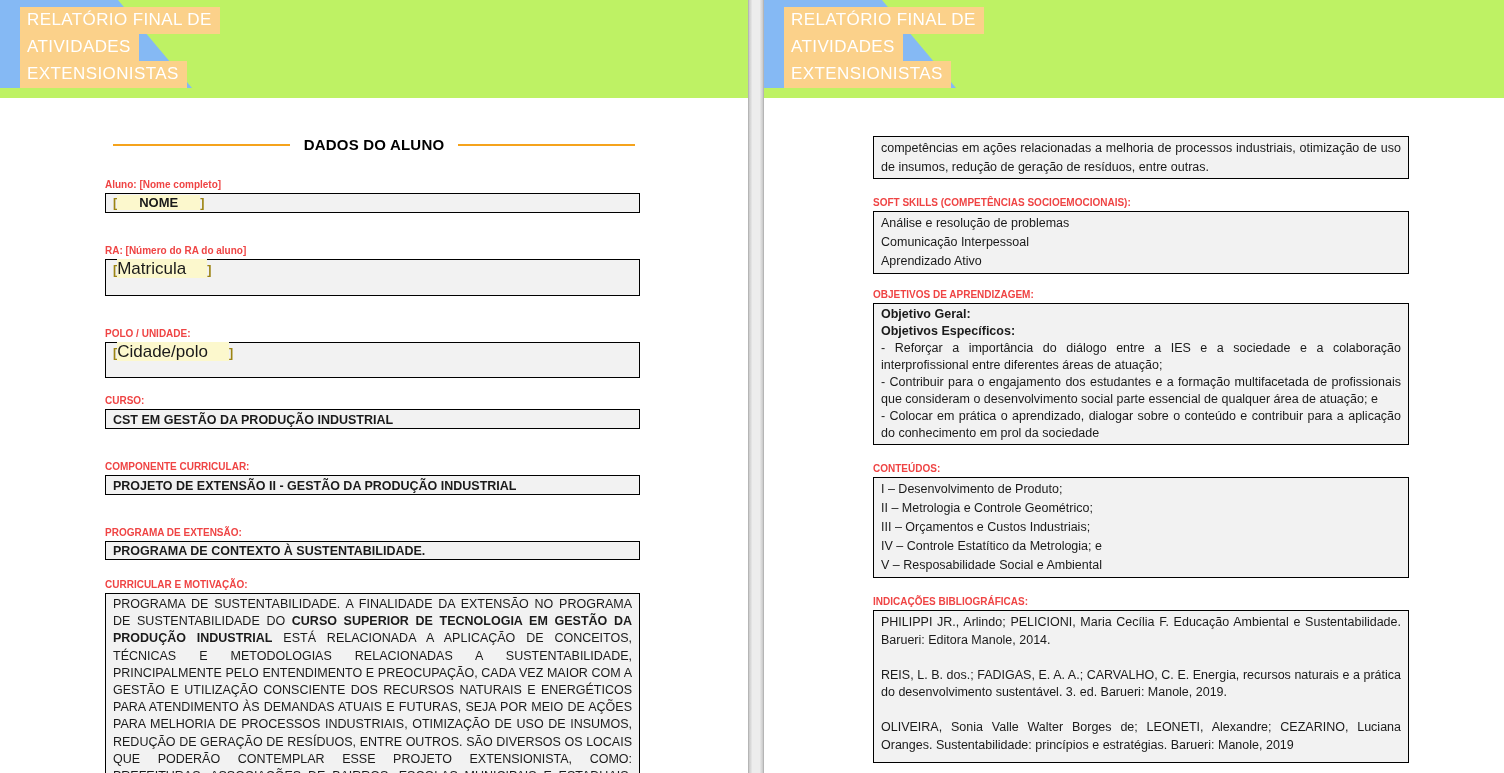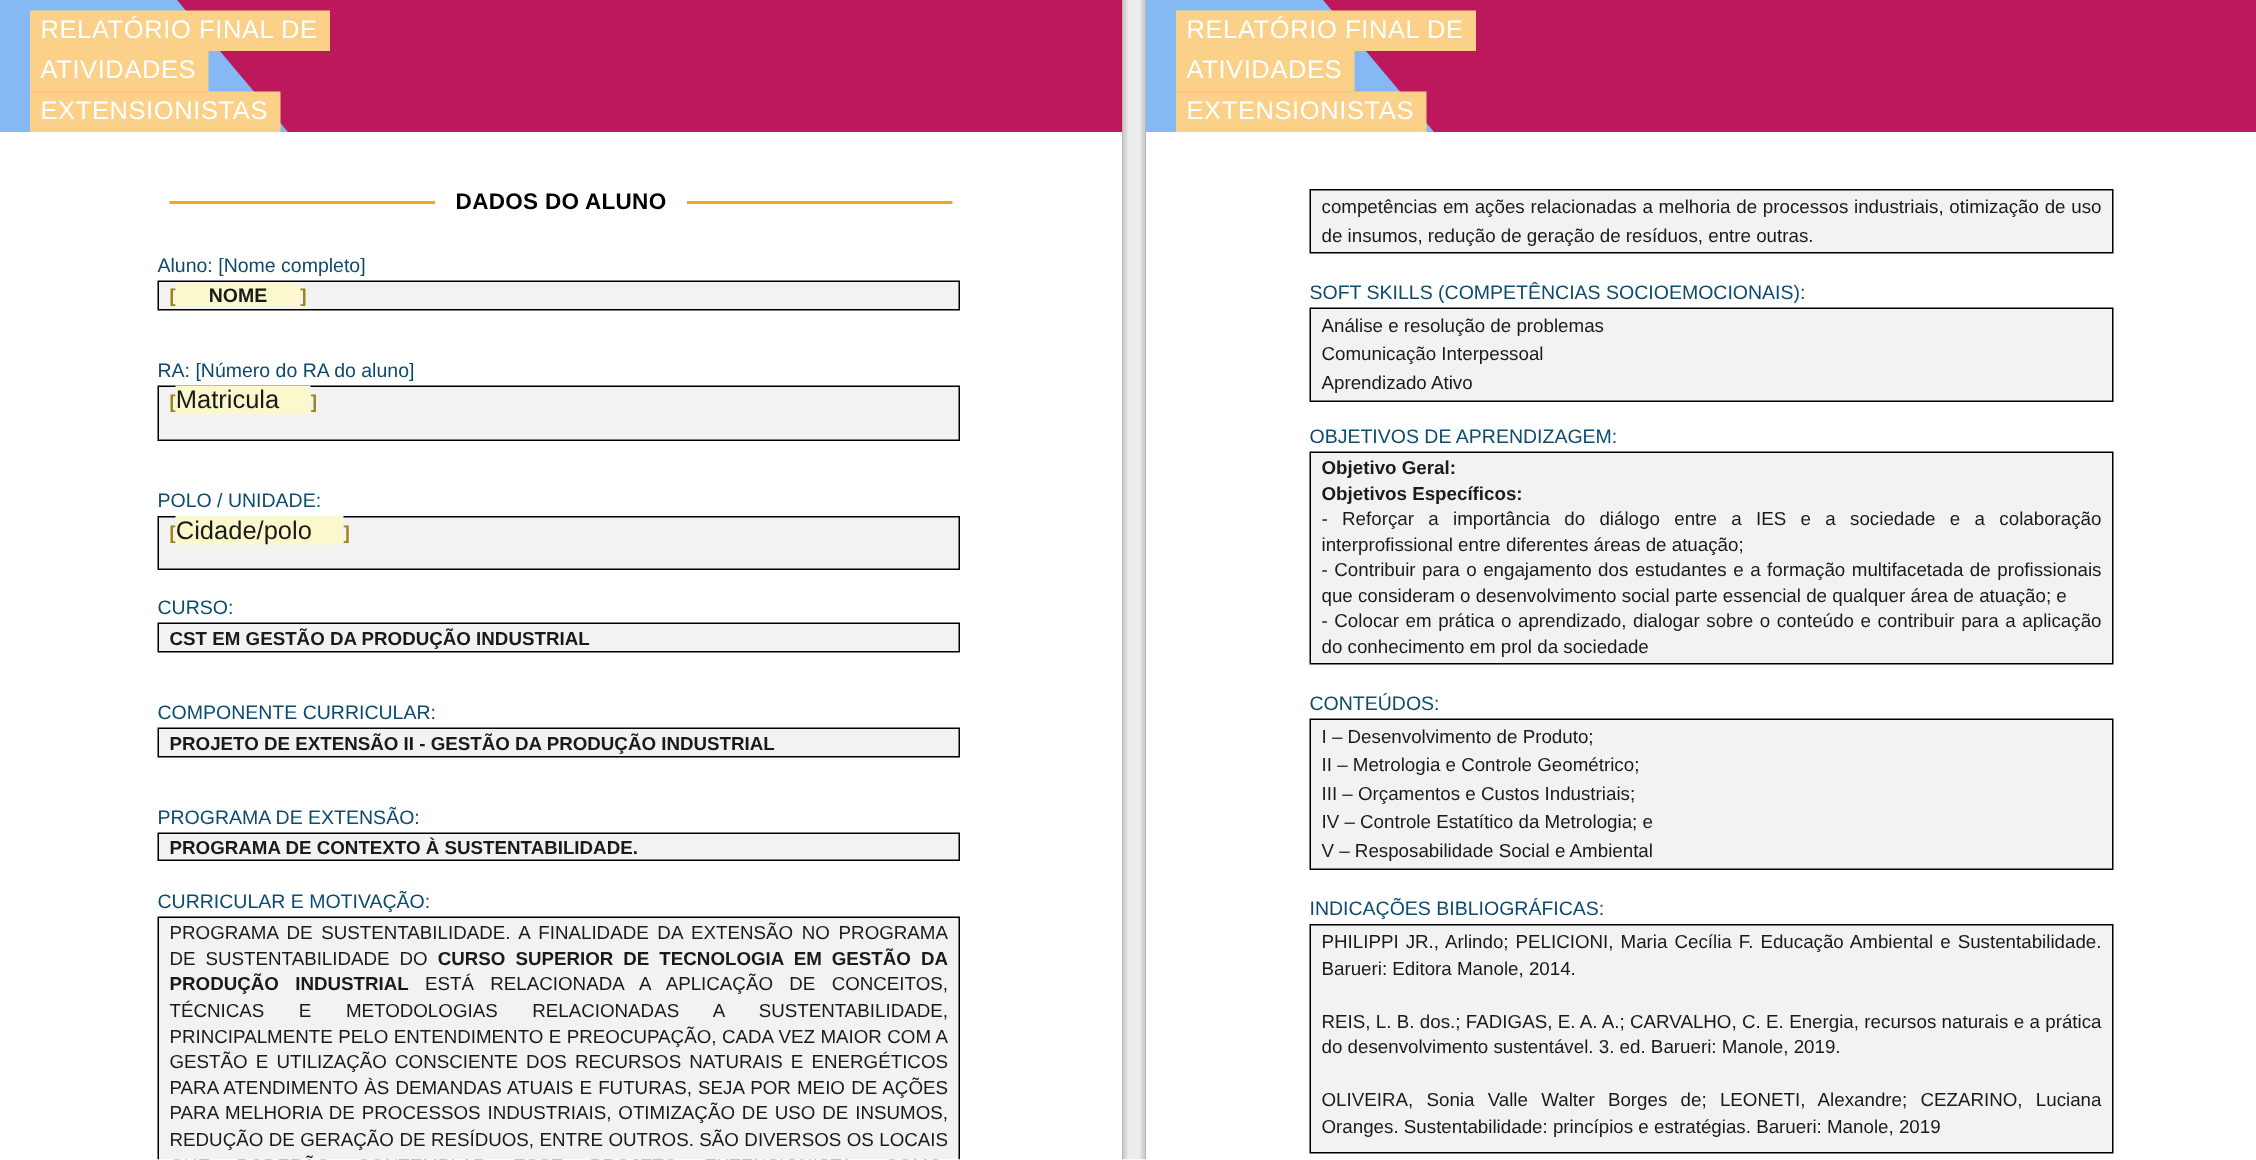--- a/index.html
+++ b/index.html
@@ -8,40 +8,40 @@
   .viewport { display:flex; width:1504px; height:773px; }
 
   .page { background:#fff; height:773px; position:relative; overflow:hidden; }
   .page-left  { width:748px; }
   .page-right { width:740px; }
   .page-gap { width:16px; height:773px;
               background:linear-gradient(to right,#c9c9c9 0%,#ededed 25%,#ededed 75%,#c9c9c9 100%);
               border-left:1px solid #b5b5b5; border-right:1px solid #b5b5b5; }
 
   
-  .banner { height:88px; background:#be185d; position:relative; overflow:hidden; }
+  .banner { height:98px; background:#bef264; position:relative; overflow:hidden; }
   .banner-wedge { position:absolute; left:0; top:0; width:192px; height:88px;
                   background:#85b9f4;
                   clip-path:polygon(0 0, 118px 0, 192px 100%, 0 100%); }
   .banner-title { position:absolute; left:20px; top:7px; }
   .banner-line { line-height:24px; }
   .banner-line span { display:inline-block; background:#fbd18a; color:#ffffff;
                       font-size:17px; letter-spacing:.4px; padding:1px 8px 2px 7px; }
 
   
   .content-left  { padding-left:105px; width:640px; }
   .content-right { padding-left:109px; width:645px; }
 
   .title-row { display:flex; align-items:center; margin-top:38px; width:522px; margin-left:8px; }
   .title-rule { flex:1; height:2px; background:#f5a31c; }
   .section-title { color:#000000; font-weight:bold; font-size:15px; letter-spacing:.2px;
                    padding:0 14px; white-space:nowrap; }
 
   .group { margin-top:32px; }
-  .field-label { color:#0c4a6e; font-weight:normal; font-size:13px; margin-bottom:3px; }
+  .field-label { color:#ef4444; font-weight:bold; font-size:10px; margin-bottom:3px; }
   .field-box { width:535px; border:1.5px solid #000; background:#f2f2f2;
                font-size:12.5px; color:#1a1a1a; padding:1px 7px; }
   .content-right .field-box { width:536px; }
 
   .bk { color:#9c8412; font-weight:bold; }
   .ph { background:#fcf8cd; }
   .ph-nome { padding:0 22px; font-weight:bold; font-size:13px; }
   .ph-line { padding-right:21px; font-size:17px; }
 
   .h19 { height:20px; line-height:16px; }

